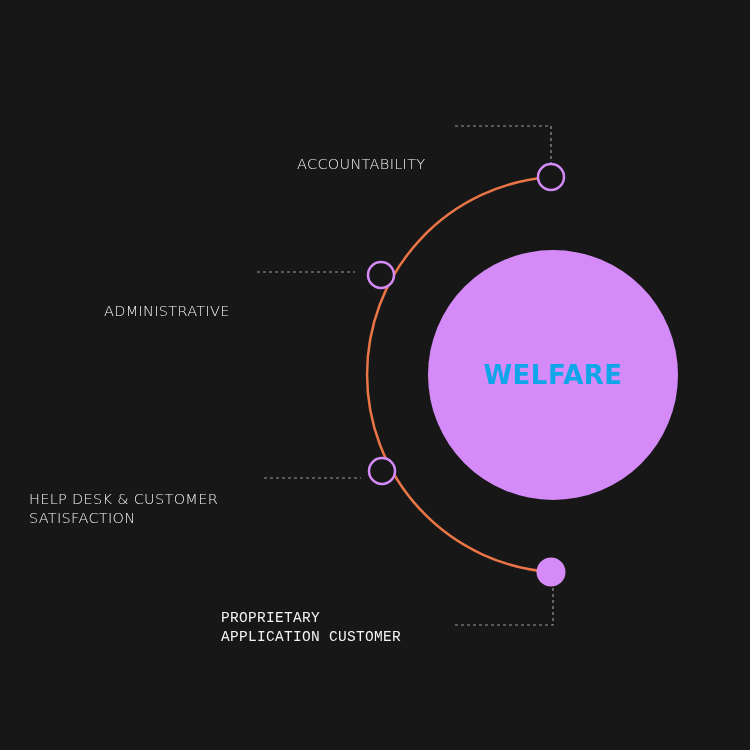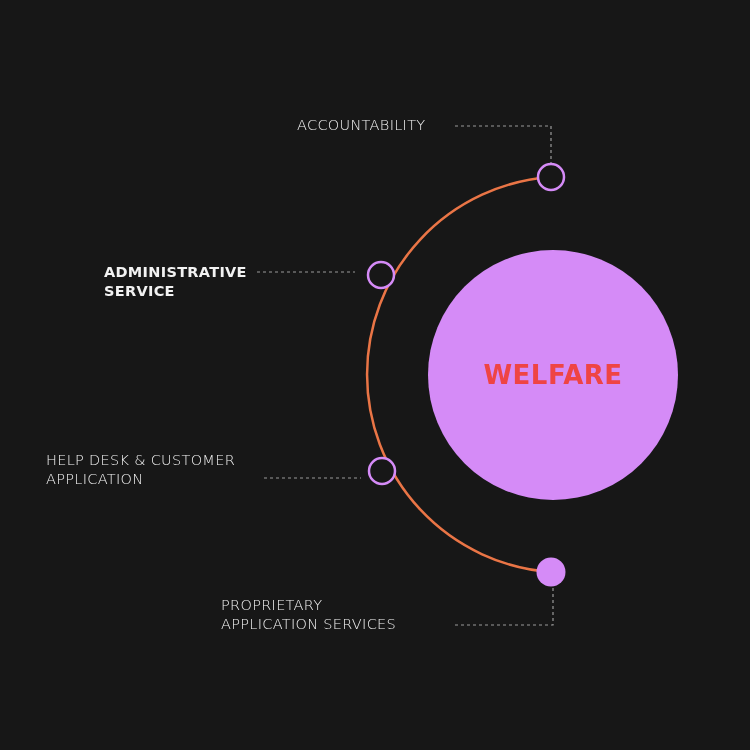--- a/index.html
+++ b/index.html
@@ -1,20 +1,20 @@
 <!DOCTYPE html>
 <html><head>
 <meta charset="utf-8">
 <style>
   html, body { margin:0; padding:0; }
   body { width:750px; height:750px; background:#171717; position:relative; overflow:hidden; font-family:"Liberation Sans", sans-serif; }
   svg.diagram { position:absolute; left:0; top:0; }
-  .label { position:absolute; color:#f2f2f2; font-size:15px; line-height:19px; letter-spacing:0.3px; font-family:"DejaVu Sans", sans-serif; font-weight:300; font-size:14.5px; }
+  .label { position:absolute; color:#f2f2f2; font-size:15px; line-height:19px; letter-spacing:0.3px; font-family:"DejaVu Sans", sans-serif; font-weight:300; font-size:14.5px;margin-top:39px; }
   .center-title { position:absolute; left:428px; top:250px; width:250px; height:250px; display:flex; align-items:center; justify-content:center; text-align:center; }
-  .center-title span { color:#ef4444; font-family:"DejaVu Sans", sans-serif; font-weight:bold; font-size:26px; line-height:32px; text-align:left; letter-spacing:0.5px; }
+  .center-title span { color:#0ea5e9; font-family:"DejaVu Sans", sans-serif; font-weight:bold; font-size:26px; line-height:32px; text-align:left; letter-spacing:0.5px; }
 </style>
 </head>
 <body>
 
 <svg class="diagram" width="750" height="750" viewBox="0 0 750 750">
 
   <path d="M 551 177 A 198 198 0 0 0 551 572" fill="none" stroke="#ea7546" stroke-width="2.5"></path>
 
   <circle cx="553" cy="375" r="125" fill="#d58bf7"></circle>
 
@@ -32,26 +32,25 @@
 <div class="center-title">
   <span>
     <span style="display:block">WELFARE</span>
   </span>
 </div>
 
 <div class="label" style="left:297px; top:116px;">
   <div>ACCOUNTABILITY</div>
 </div>
 
-<div class="label" style="left:104px; top:263px;font-weight:bold;">
+<div class="label" style="left:104px; top:263px;">
   <div>ADMINISTRATIVE</div>
-  <div>SERVICE</div>
 </div>
 
-<div class="label" style="left:46px; top:451px;">
+<div class="label" style="left:29px; top:451px;">
   <div>HELP DESK &amp; CUSTOMER</div>
-  <div>APPLICATION</div>
+  <div>SATISFACTION</div>
 </div>
 
-<div class="label" style="left:221px; top:596px;">
+<div class="label" style="left:221px; top:570px;font-family:Liberation Mono, monospace;">
   <div>PROPRIETARY</div>
-  <div>APPLICATION SERVICES</div>
+  <div>APPLICATION CUSTOMER</div>
 </div>
 
 </body></html>

